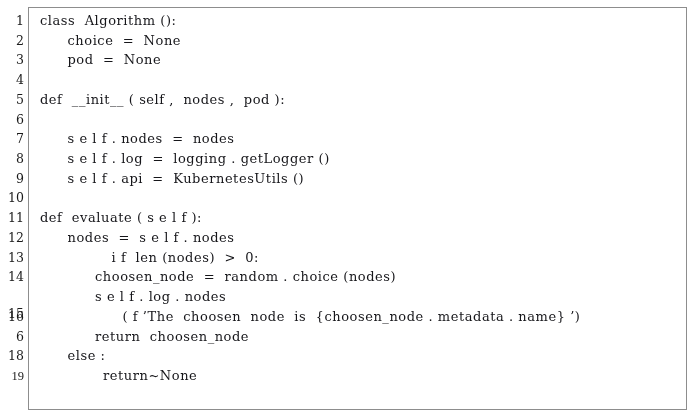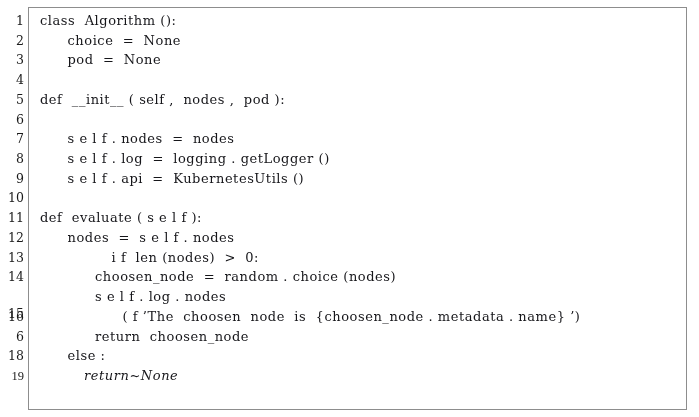--- a/index.html
+++ b/index.html
@@ -117,16 +117,16 @@
       <div class="cl" style="top: 164.76px; left: 27.5px;">s e l f . api  =  KubernetesUtils ()</div>
       <div class="cl empty" style="top: 184.48px; left: 0px;"></div>
       <div class="cl" style="top: 204.2px; left: 0px;">def  evaluate ( s e l f ):</div>
       <div class="cl" style="top: 223.92px; left: 27.5px;">nodes  =  s e l f . nodes</div>
       <div class="cl" style="top: 243.64px; left: 27.5px; margin-left: 44px;">i f  len (nodes)  &gt;  0:</div>
       <div class="cl" style="top: 263.36px; left: 55px;">choosen_node  =  random . choice (nodes)</div>
       <div class="cl" style="top: 283.08px; left: 55px;">s e l f . log . nodes</div>
       <div class="cl" style="top: 302.8px; left: 82.5px;">( f ’The  choosen  node  is  {choosen_node . metadata . name} ’)</div>
       <div class="cl" style="top: 322.52px; left: 55px;">return  choosen_node</div>
       <div class="cl" style="top: 342.24px; left: 27.5px;">else :</div>
-      <div class="cl" style="top: 361.96px; left: 44px; font-style: italic;">return~None</div>
+      <div class="cl" style="top: 361.96px; left: 63px;">return~None</div>
     </div>
 
 </div>
 
 </body></html>

